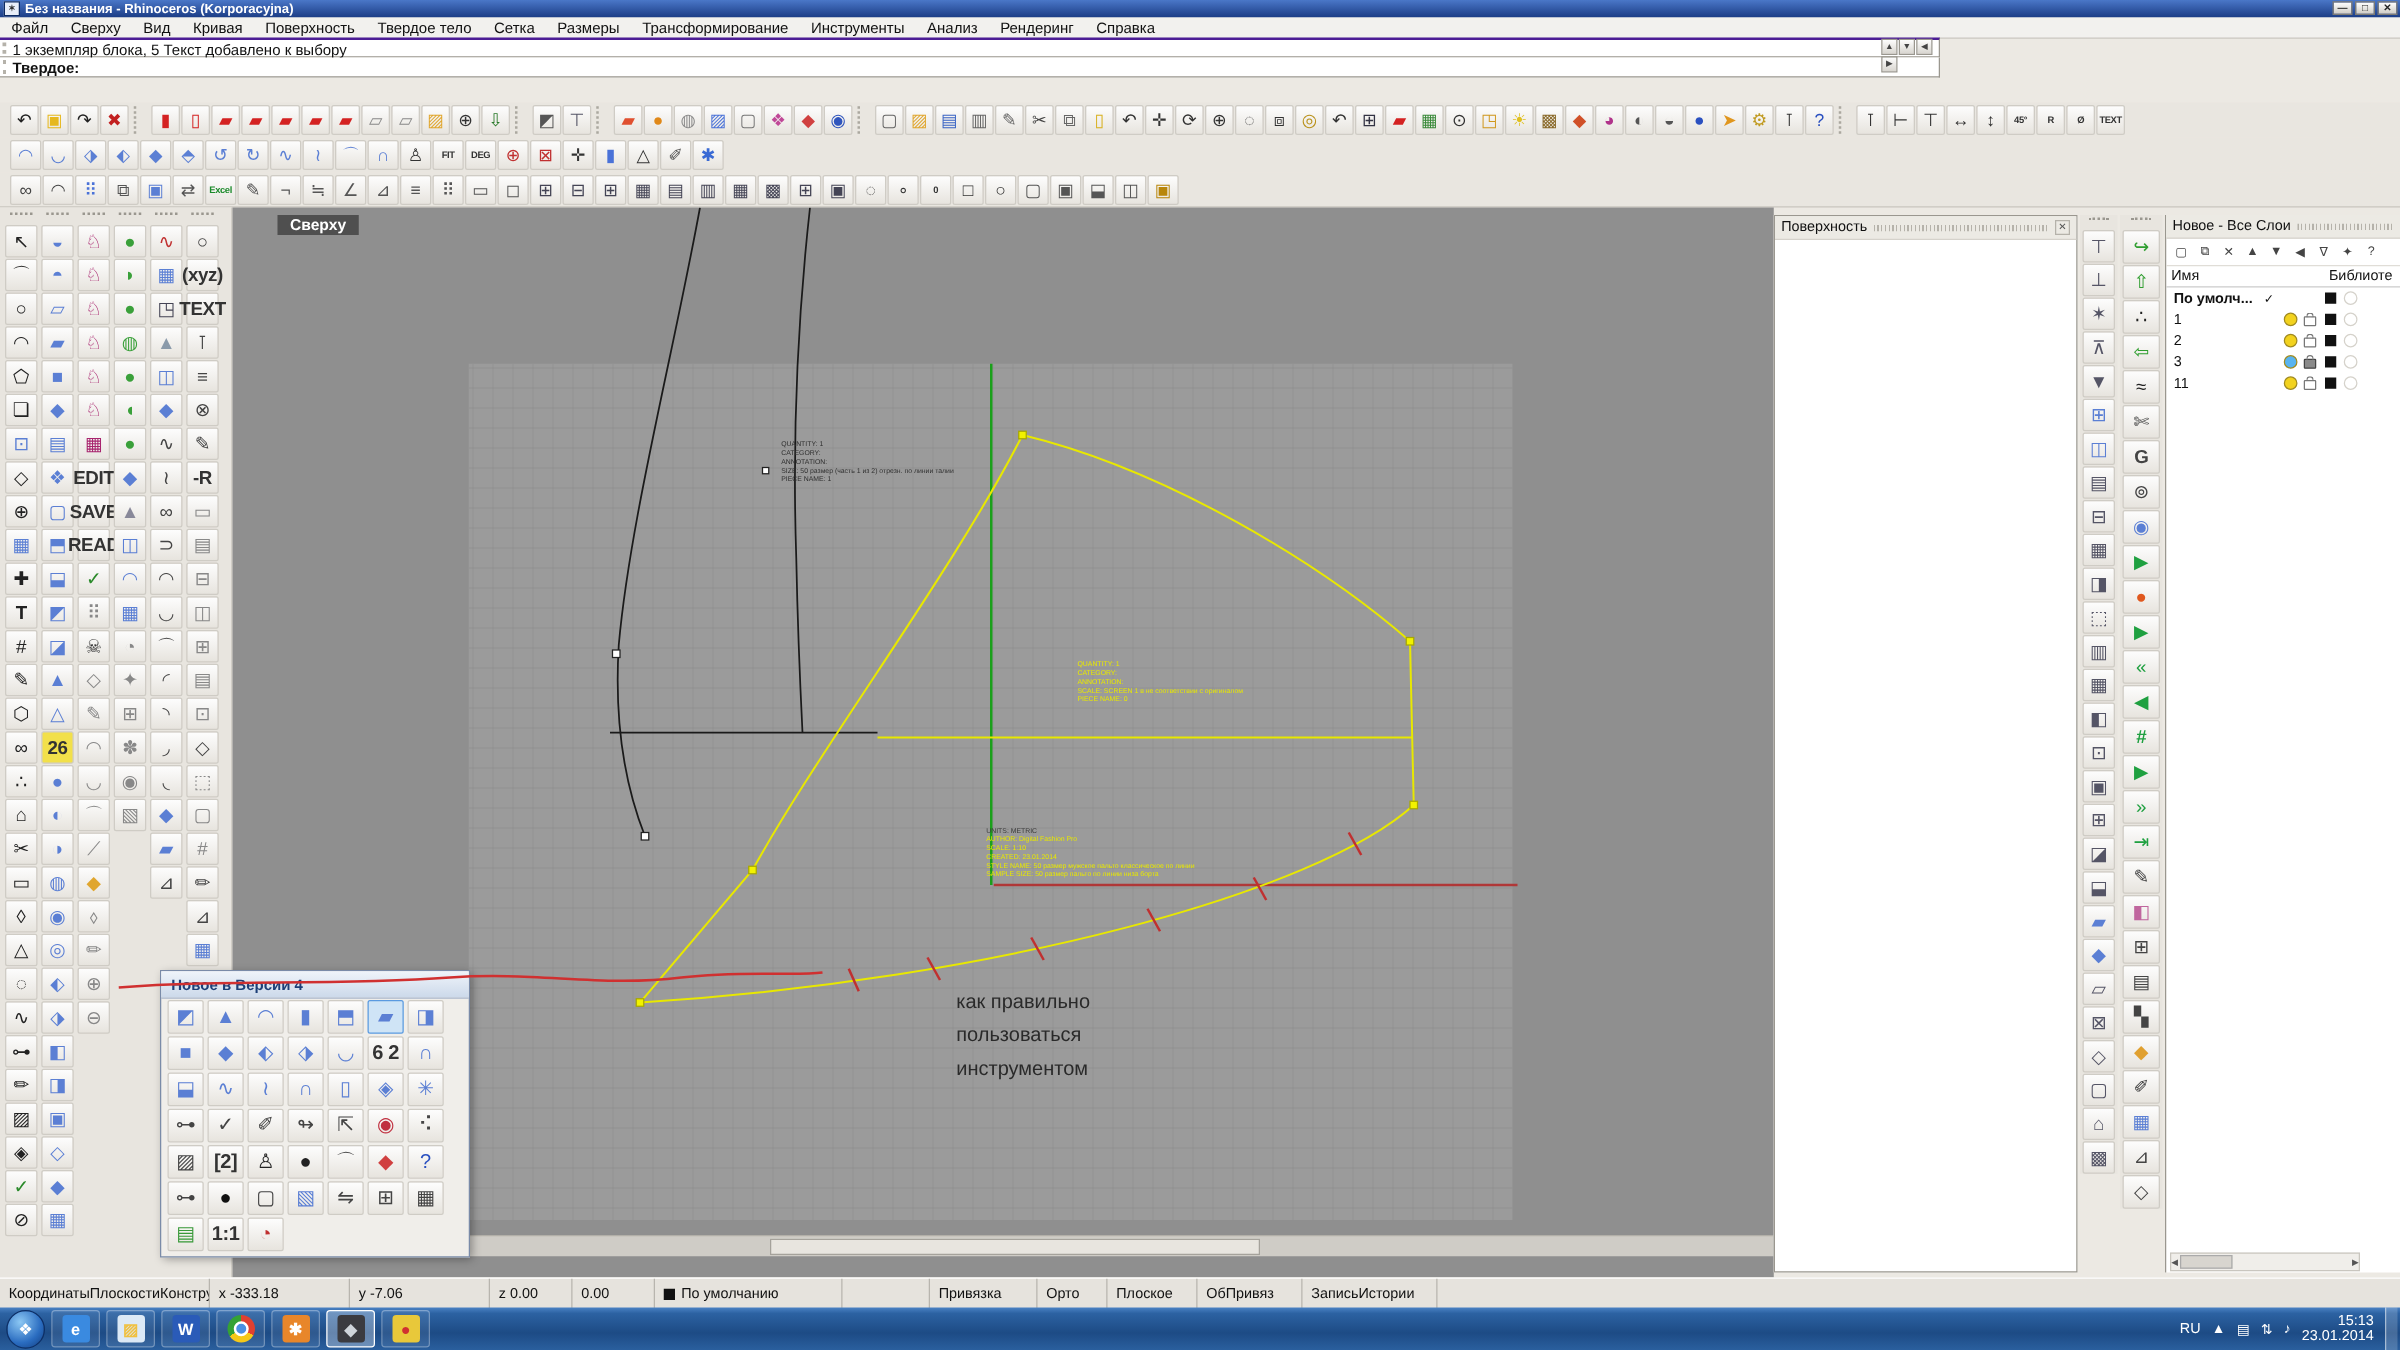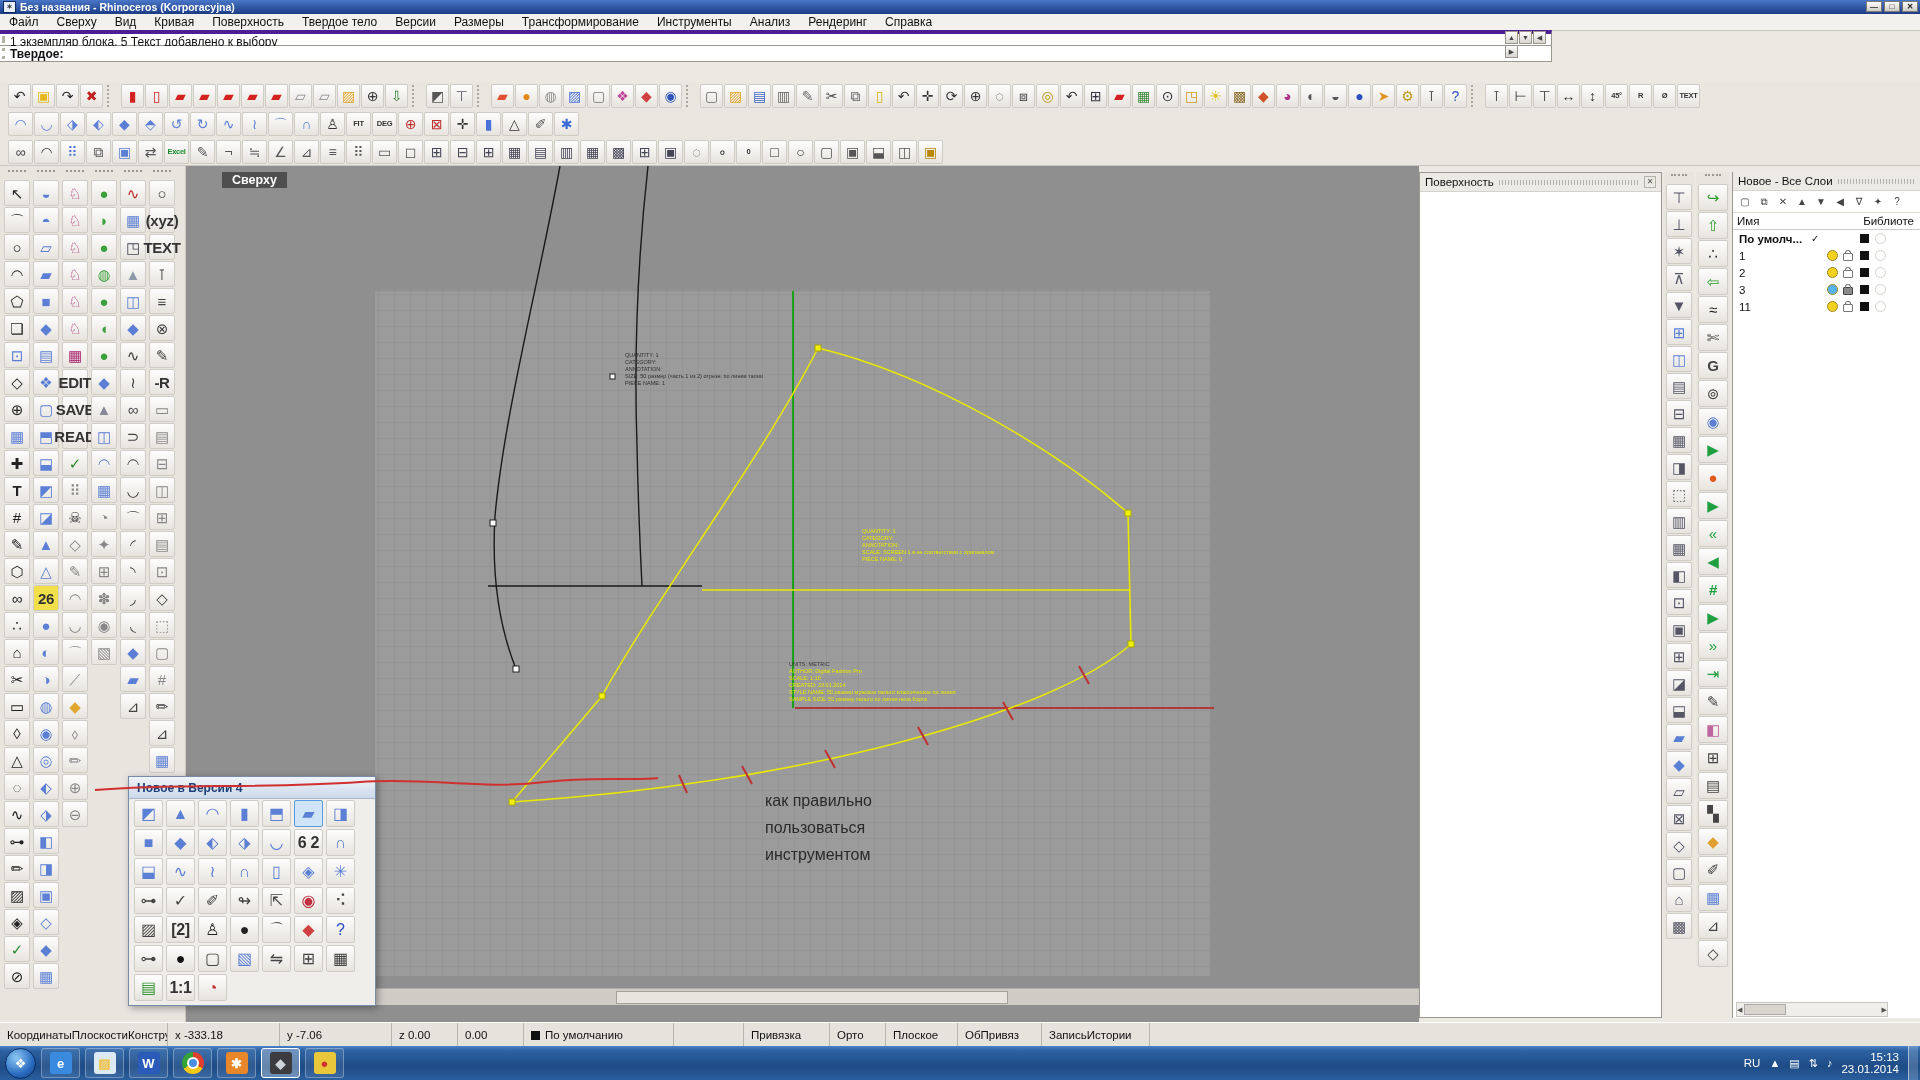--- a/index.html
+++ b/index.html
@@ -17,21 +17,21 @@
         font-size:8px;line-height:9px;text-align:center;color:#222;box-sizing:border-box}
 
   
   #menubar{left:0;top:14px;width:1920px;height:16px;background:#f2f1ee;border-bottom:1px solid #c9c6bf;
            display:flex;align-items:center;font-size:12px;color:#111}
   .menu-item{padding:0 9px;line-height:16px;white-space:nowrap}
 
   
   #histline,#cmdline{left:0;width:1552px;height:16px;background:#fff;font-size:12px;line-height:16px;
            padding-left:10px;box-sizing:border-box;border-bottom:1px solid #9a978f;border-right:1px solid #9a978f;color:#111}
-  #histline{top:30px;border-top:4px solid #4c1d95}
+  #histline{top:30px;border-top:2px solid #4c1d95}
   #cmdline{top:46px;font-weight:bold}
   .drag-dots{position:absolute;left:2px;top:2px;bottom:2px;width:3px;border-left:3px dotted #b5b2aa}
   #cmdctl{left:1505px;top:31px;width:46px;height:30px;display:flex;flex-wrap:wrap;gap:1px;align-content:flex-start}
   .cbtn{width:13px;height:13px;background:linear-gradient(#fdfdfd,#d8d5cf);border:1px solid #9a978f;
         font-size:7px;text-align:center;line-height:12px;color:#444;box-sizing:border-box}
 
   
   .tbrow{left:0;width:1920px;height:28px;background:#e9e6e0;display:flex;align-items:center;
          padding-left:8px;box-sizing:border-box;gap:1px}
   #tbrow1{top:82px}#tbrow2{top:110px}#tbrow3{top:138px;border-bottom:1px solid #c9c6bf}
@@ -143,21 +143,21 @@
 </div>
 
 <div id="menubar" class="abs">
 
 <span class="menu-item">Файл</span>
     <span class="menu-item">Сверху</span>
     <span class="menu-item">Вид</span>
     <span class="menu-item">Кривая</span>
     <span class="menu-item">Поверхность</span>
     <span class="menu-item">Твердое тело</span>
-    <span class="menu-item">Версии</span>
+    <span class="menu-item">Сетка</span>
     <span class="menu-item">Размеры</span>
     <span class="menu-item">Трансформирование</span>
     <span class="menu-item">Инструменты</span>
     <span class="menu-item">Анализ</span>
     <span class="menu-item">Рендеринг</span>
     <span class="menu-item">Справка</span>
   </div>
 
 <div id="histline" class="abs">
   <span class="drag-dots"></span>

